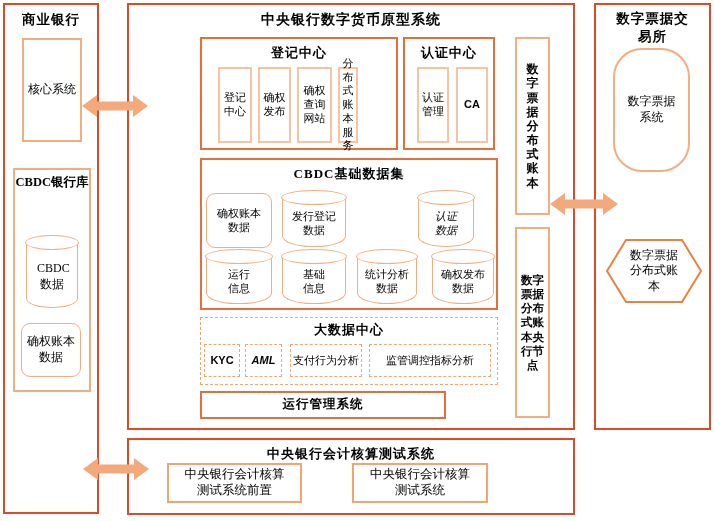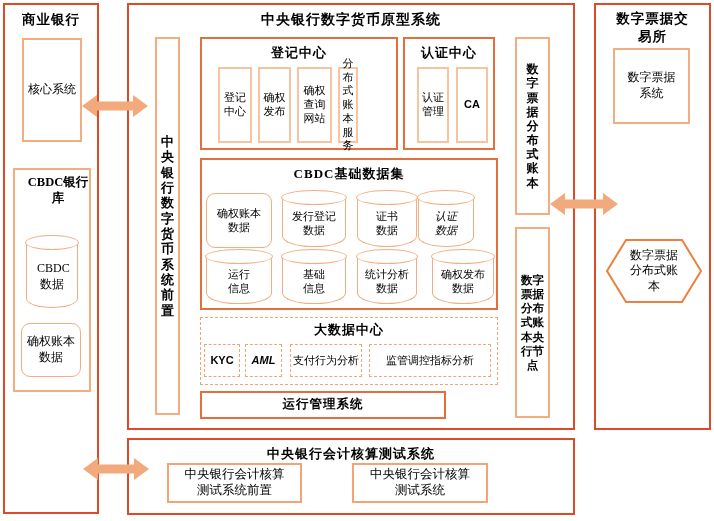--- a/index.html
+++ b/index.html
@@ -18,21 +18,21 @@
   .box{position:absolute;background:#fff;border:2px solid var(--outer);}
   .outer{border:2px solid var(--outer);}
   .section{border:2px solid var(--section);}
   .light1{border:2px solid var(--l1);}
   .light2{border:2px solid var(--l2);}
   .light3{border:2px solid var(--l3);}
   .dashed{border:1.6px dashed var(--dash);}
   .rounded{border-radius:9px;}
   .cflex{display:flex;align-items:center;justify-content:center;text-align:center;}
   .title{font-weight:bold;font-size:13.5px;text-align:center;margin-top:6px;letter-spacing:1px;}
-  .subtitle{font-weight:bold;font-size:12.5px;text-align:center;margin-top:5px;line-height:1.25;padding-left:12px;}
+  .subtitle{font-weight:bold;font-size:12.5px;text-align:center;margin-top:5px;line-height:1.25;}
   .sectitle{font-weight:bold;font-size:13px;text-align:center;margin-top:5px;letter-spacing:1px;}
   .lbl{font-size:11px;line-height:1.25;text-align:center;}
   .lbl12{font-size:12px;line-height:1.3;text-align:center;}
   .w2{display:inline-block;width:2.5em;}
   .w4{display:inline-block;width:4.4em;}
   .w8{display:inline-block;width:8.7em;}
   .vbar{display:flex;align-items:center;justify-content:center;text-align:center;}
   .vbar .one{display:inline-block;width:1.1em;font-size:13px;line-height:1.18;font-weight:bold;}
   .vbar .two{display:inline-block;width:2.3em;font-size:11.5px;line-height:1.22;font-weight:bold;}
   .cyl{position:absolute;background:#fff;border:1.8px solid var(--l2);border-top:0;
@@ -62,23 +62,20 @@
       </div>
       <div class="box light2 rounded cflex" style="left:6px;top:153px;width:60px;height:54px;border-width:1.8px;">
         <span class="lbl lbl12"><span class="w4">确权账本数据</span></span>
       </div>
     </div>
   </div>
 
   <div class="box outer" style="left:127px;top:3px;width:448px;height:427px;">
     <div class="title" style="font-size:14px;">中央银行数字货币原型系统</div>
 
-    <div class="box light2 vbar" style="left:26px;top:32px;width:25px;height:378px;">
-      <span class="one">中央银行数字货币系统前置</span>
-    </div>
 
     <div class="box section" style="left:71px;top:32px;width:198px;height:113px;">
       <div class="sectitle">登记中心</div>
       <div class="box light1 cflex" style="left:16px;top:28px;width:34px;height:76px;">
         <span class="lbl">登记中心</span>
       </div>
       <div class="box light1 cflex" style="left:56px;top:28px;width:33px;height:76px;">
         <span class="lbl">确权发布</span>
       </div>
       <div class="box light1 cflex" style="left:95px;top:28px;width:35px;height:76px;">
@@ -107,23 +104,20 @@
     </div>
 
     <div class="box section" style="left:71px;top:153px;width:298px;height:152px;">
       <div class="sectitle">CBDC基础数据集</div>
       <div class="box light2 rounded cflex" style="left:4px;top:33px;width:66px;height:55px;border-width:1.8px;">
         <span class="lbl"><span class="w4">确权账本数据</span></span>
       </div>
       <div class="cyl" style="left:80px;top:37px;width:64px;height:50px;">
         <span class="lbl"><span class="w4">发行登记数据</span></span>
       </div>
-      <div class="cyl" style="left:155px;top:37px;width:60px;height:50px;">
-        <span class="lbl"><span class="w2">证书数据</span></span>
-      </div>
       <div class="cyl" style="left:216px;top:37px;width:56px;height:50px;font-style:italic;">
         <span class="lbl"><span class="w2">认证数据</span></span>
       </div>
       <div class="cyl" style="left:4px;top:96px;width:66px;height:48px;">
         <span class="lbl"><span class="w2">运行信息</span></span>
       </div>
       <div class="cyl" style="left:80px;top:96px;width:64px;height:48px;">
         <span class="lbl"><span class="w2">基础信息</span></span>
       </div>
       <div class="cyl" style="left:155px;top:96px;width:60px;height:48px;">
@@ -150,21 +144,21 @@
       </div>
     </div>
 
     <div class="box section cflex" style="left:71px;top:386px;width:246px;height:28px;">
       <span class="lbl" style="font-weight:bold;font-size:12.5px;letter-spacing:1px;">运行管理系统</span>
     </div>
   </div>
 
   <div class="box outer" style="left:594px;top:3px;width:117px;height:427px;">
     <div class="title" style="width:78px;margin:5px auto 0;line-height:1.3;">数字票据交易所</div>
-    <div class="box light2 cflex" style="left:17px;top:43px;width:77px;height:76px;">
+    <div class="box light2 cflex" style="left:17px;top:43px;width:77px;height:124px;border-radius:29px;">
       <span class="lbl12"><span class="w4">数字票据系统</span></span>
     </div>
     <div class="hexwrap" style="left:9px;top:233px;width:98px;height:66px;">
       <svg width="98" height="66" viewBox="0 0 98 66">
         <polygon points="21,2 77,2 96,33 77,64 21,64 2,33" fill="#fff" stroke="#E8823E" stroke-width="2"></polygon>
       </svg>
       <div class="hexlbl lbl12">
           <span class="w4">数字票据分布式账本</span>
         </div>
     </div>

